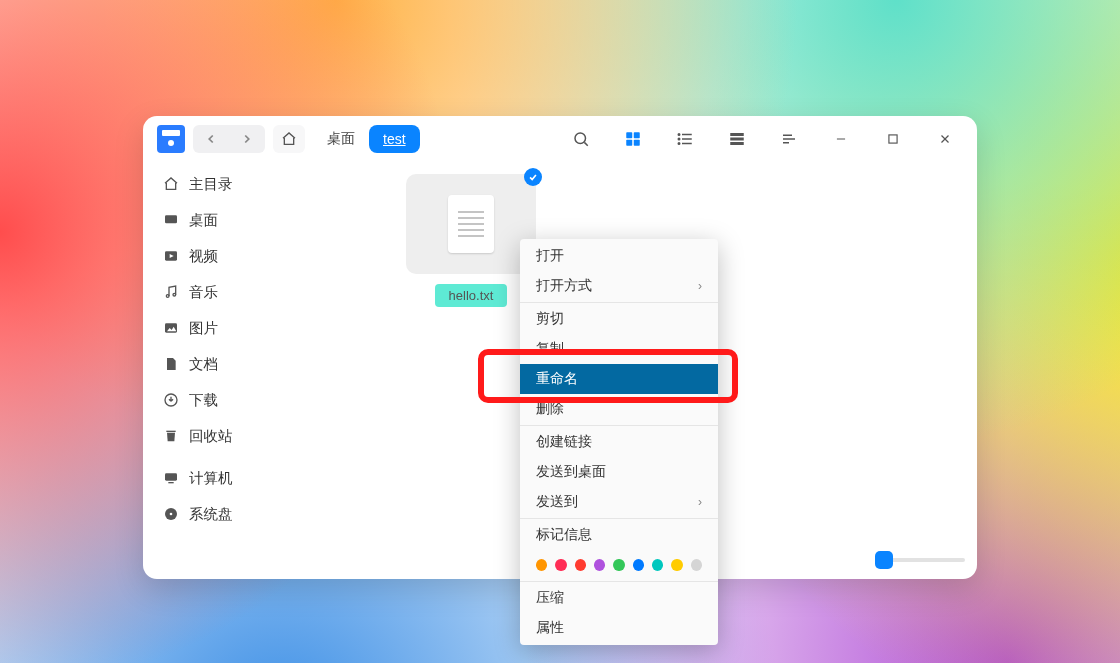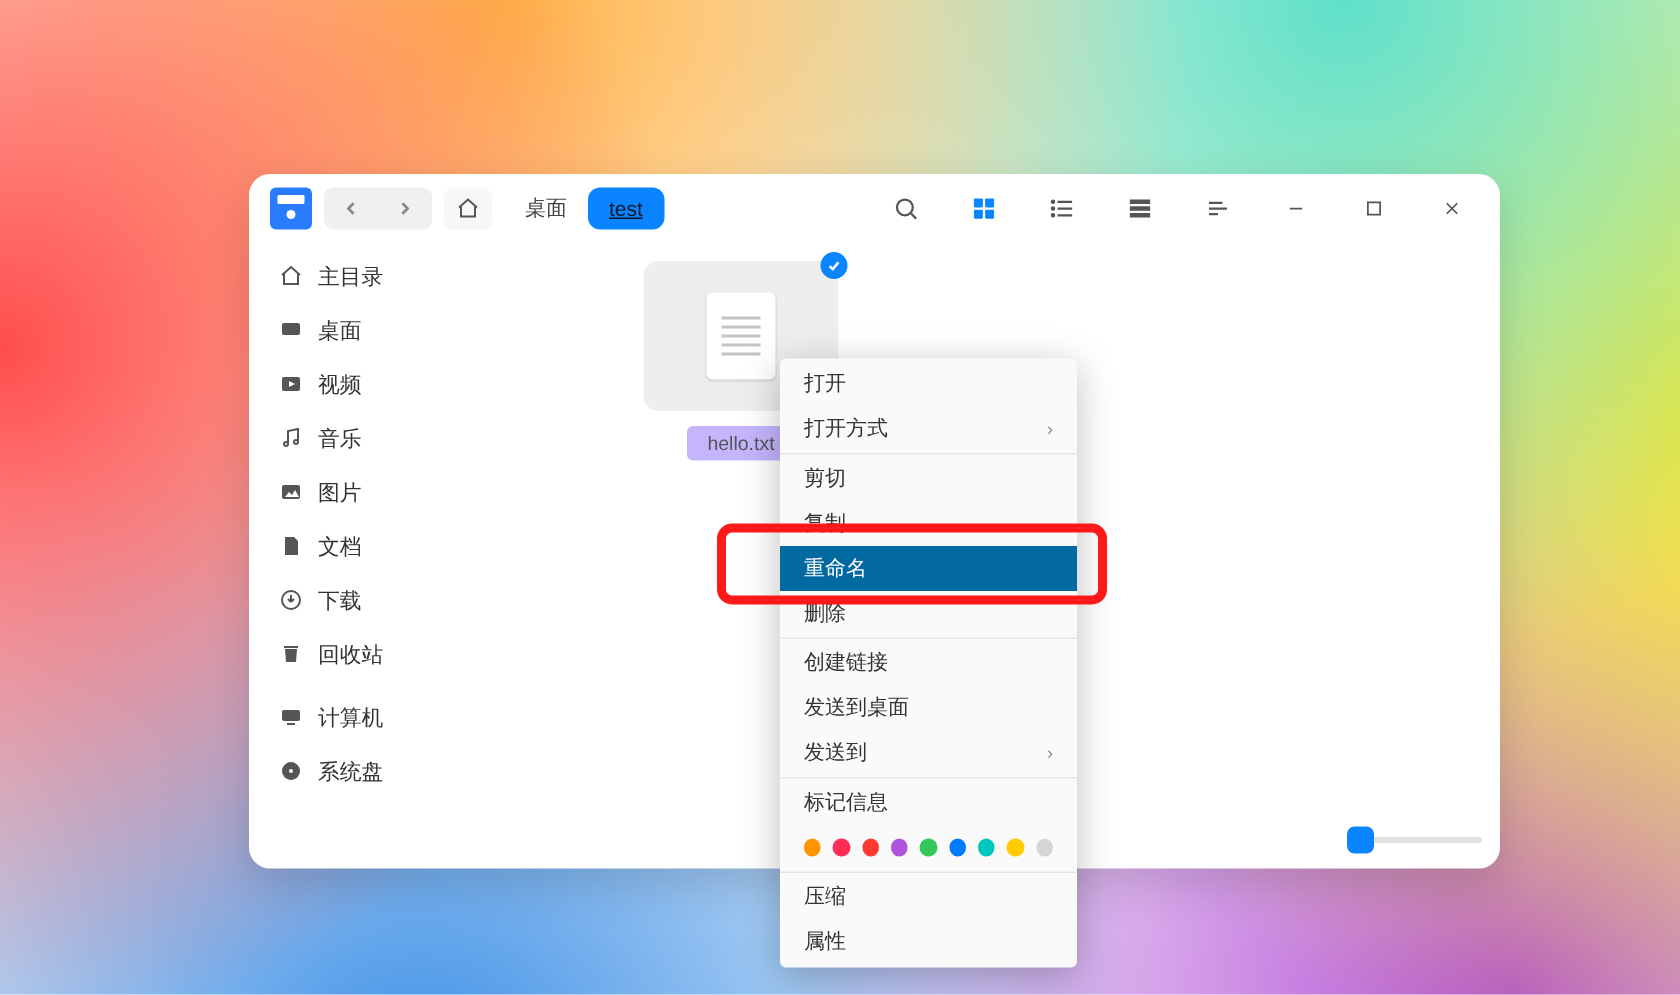--- a/index.html
+++ b/index.html
@@ -23,21 +23,20 @@
     left: 143px;
     top: 116px;
     width: 834px;
     height: 463px;
     background: #ffffff;
     border-radius: 14px;
     box-shadow: 0 10px 30px rgba(0,0,0,0.15);
     display: flex;
     flex-direction: column;
     overflow: hidden;
-    margin-left: 23px;
   }
 
   
   .toolbar {
     height: 46px;
     display: flex;
     align-items: center;
     padding: 0 10px;
     gap: 8px;
   }
@@ -75,21 +74,21 @@
     color:#555;
     cursor:pointer;
   }
   .home-btn svg { width:16px; height:16px; }
 
   .breadcrumbs { display:flex; align-items:center; gap:0; }
   .crumb {
     height:28px; padding:0 14px; display:flex; align-items:center;
     font-size:14px; color:#444; border-radius:8px; cursor:pointer;
   }
-  .crumb.active { background:#0a84ff; color:#0f172a;text-decoration:underline; }
+  .crumb.active { background:#0a84ff; color:#ffffff;text-decoration:underline; }
 
   .spacer { flex:1; }
 
   .tb-icon {
     width: 44px; height:46px; display:flex; align-items:center; justify-content:center;
     color:#555; cursor:pointer;
   }
   .tb-icon.active { color:#0a84ff; }
   .tb-icon svg { width:18px; height:18px; }
 
@@ -147,21 +146,21 @@
   .file-doc {
     width:46px; height:58px; background:#ffffff; border-radius:4px;
     box-shadow: 0 1px 2px rgba(0,0,0,0.15);
     display:flex; flex-direction:column; justify-content:center; gap:4px; padding:10px;
   }
   .file-doc span { display:block; height:2px; background:#c4c4c4; }
   .file-label {
     margin-top:10px;
     font-size:13px;
     color:#555;
-    background:#c4b5fd;
+    background:#5eead4;
     padding:4px 14px;
     border-radius:4px;
   }
 
   .slider {
     position:absolute; right:12px; bottom:10px;
     width:90px; height:18px; display:flex; align-items:center;
   }
   .slider-track {
     flex:1; height:4px; background:#e2e2e2; border-radius:2px;

